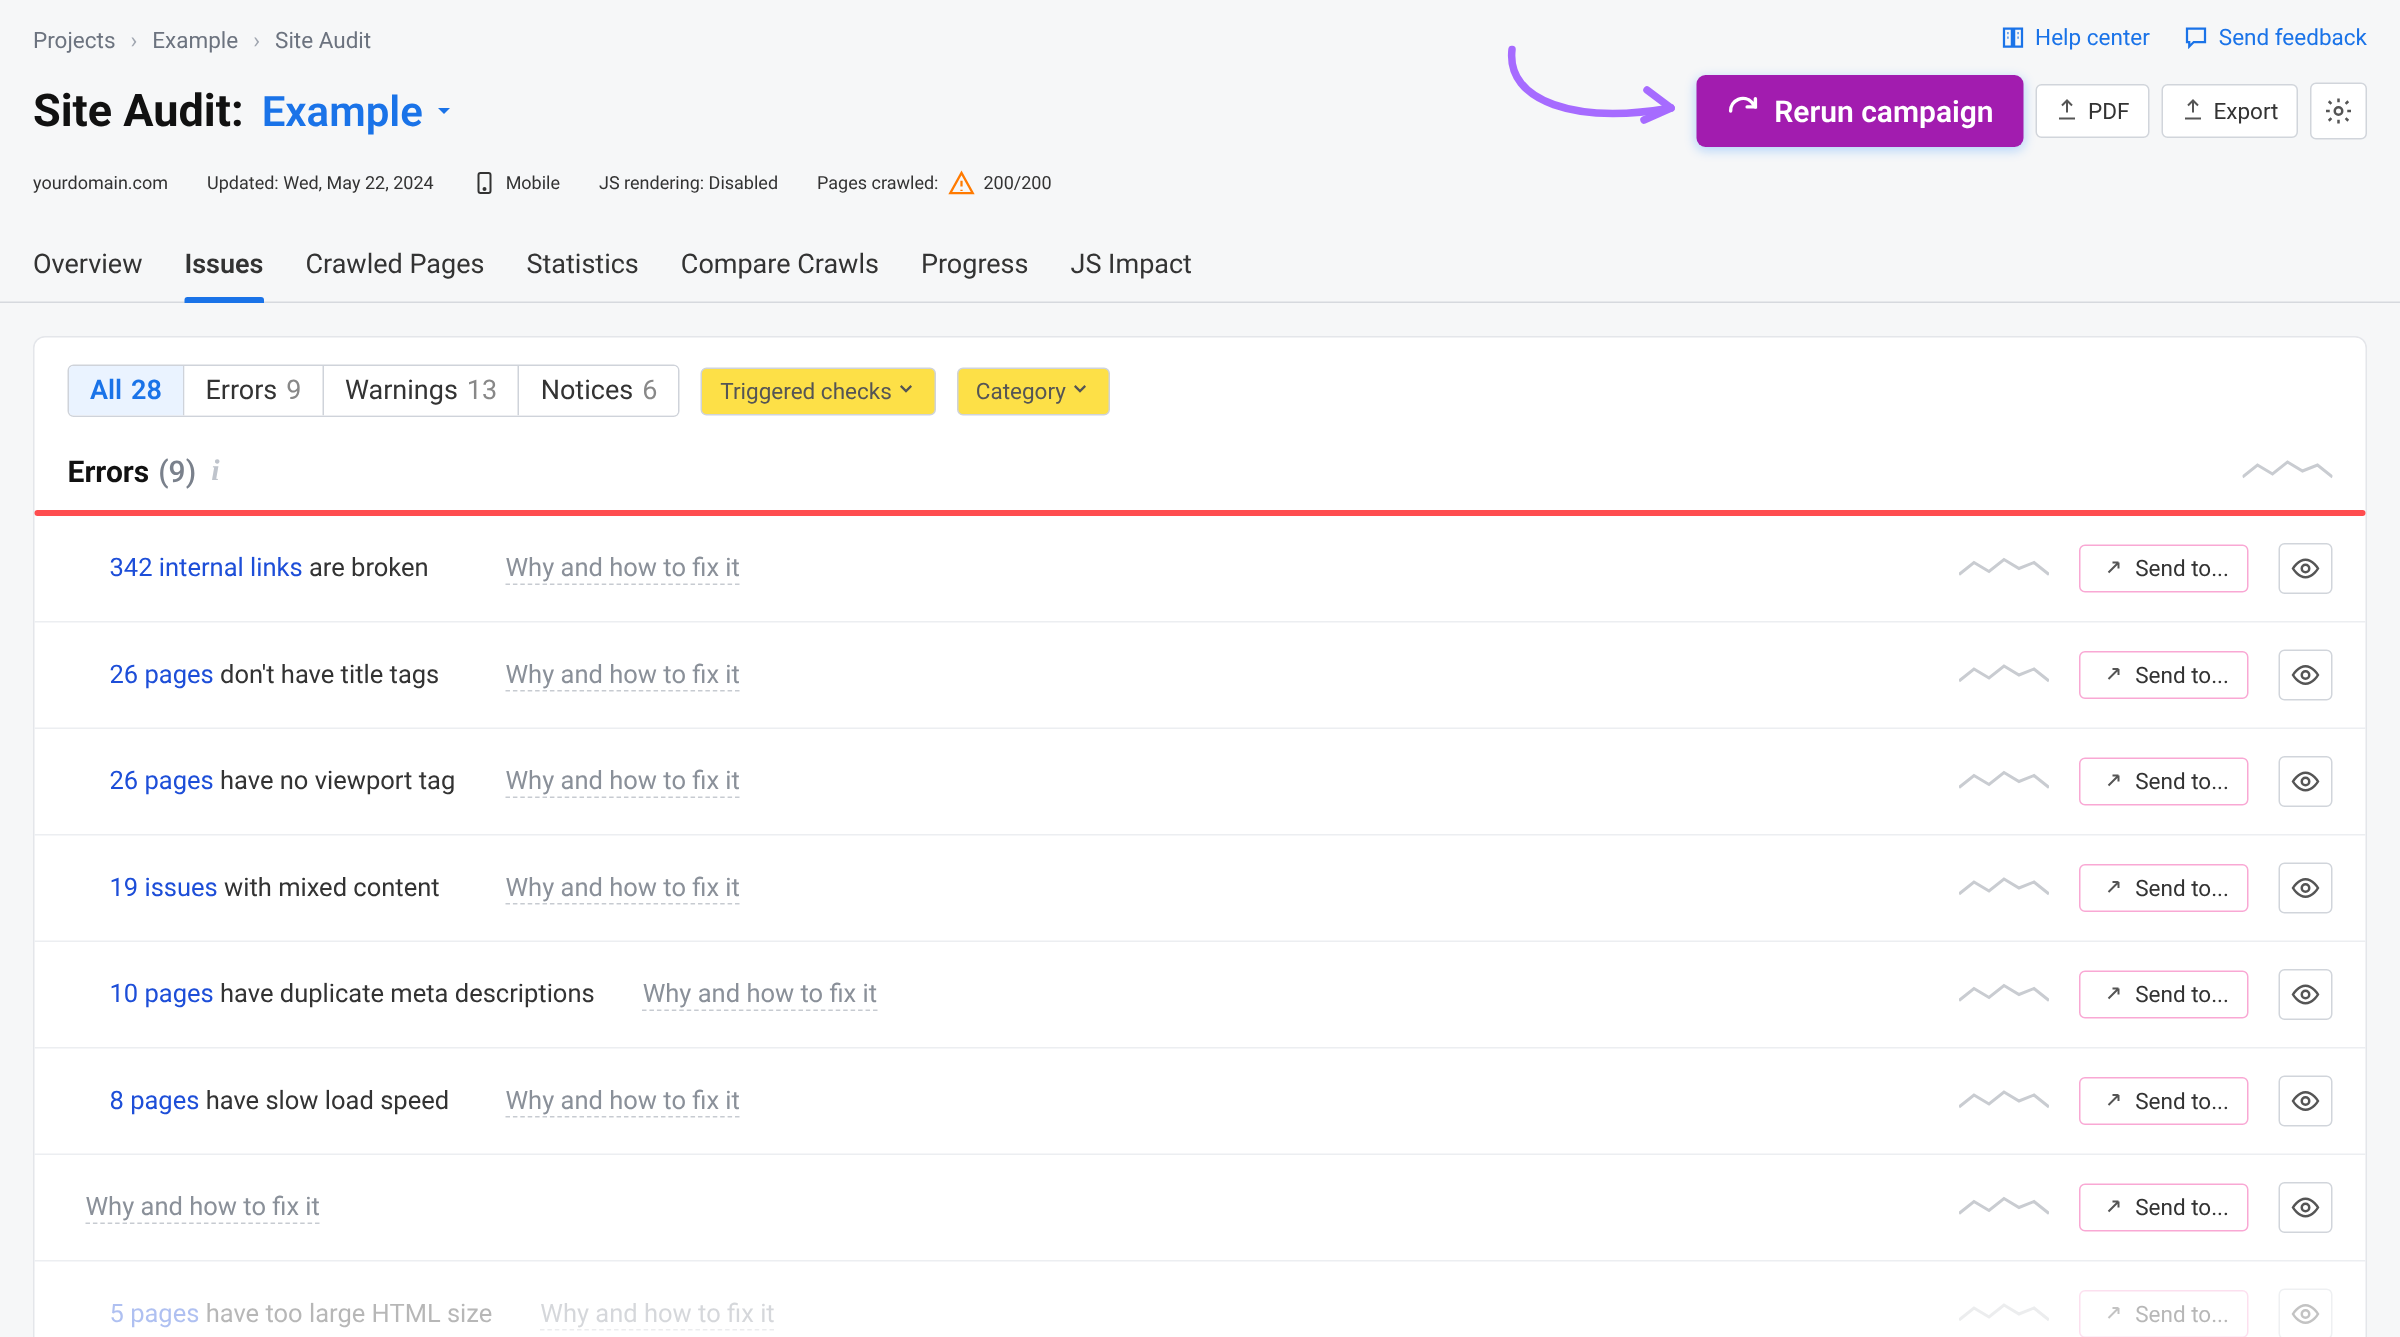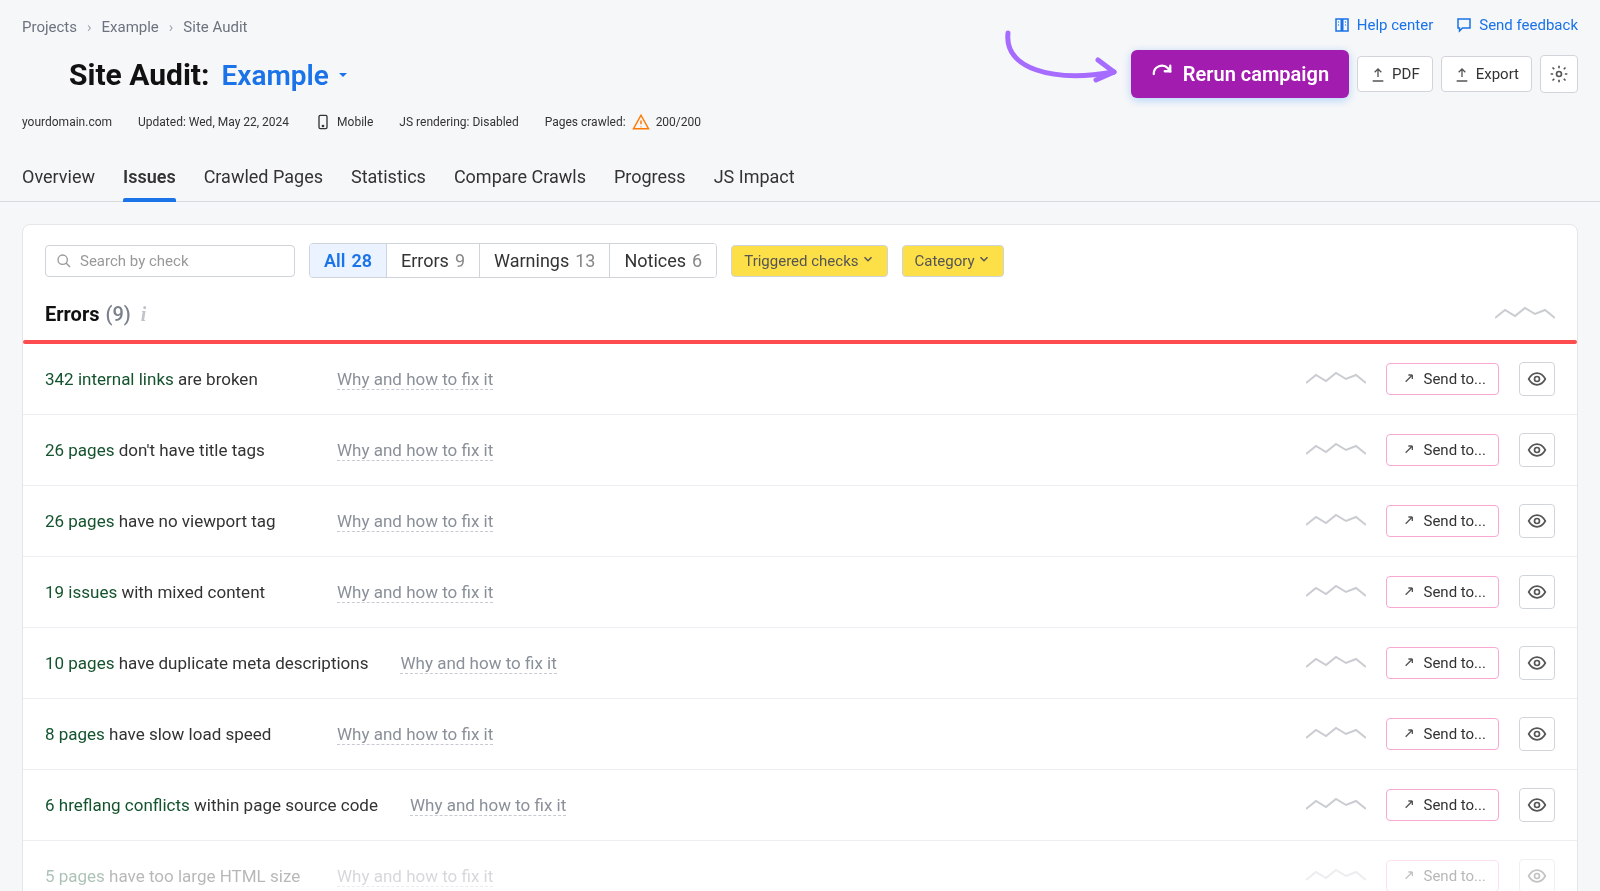--- a/index.html
+++ b/index.html
@@ -5,31 +5,31 @@
   * { box-sizing: border-box; margin: 0; padding: 0; font-family: -apple-system, BlinkMacSystemFont, "Segoe UI", Roboto, Helvetica, Arial, sans-serif; }
   body { background: #f6f7f8; color: #333; width: 1600px; font-size: 15px; }
 
   .header-area { padding: 18px 22px 0 22px; }
   .breadcrumb { display: flex; align-items: center; gap: 10px; font-size: 15px; color: #6c737f; margin-bottom: 14px; }
   .breadcrumb-item { color: #6c737f; }
   .breadcrumb-sep { color: #a0a6b0; }
 
   .title-row { display: flex; align-items: center; justify-content: space-between; margin-bottom: 14px; }
   .title-left { display: flex; align-items: baseline; gap: 12px; }
-  .page-title { font-size: 30px; font-weight: 700; color: #111; margin-left: 47px; }
+  .page-title { font-size: 30px; font-weight: 700; color: #111; }
   .project-selector { display: flex; align-items: center; gap: 6px; font-size: 28px; font-weight: 600; color: #1a73e8; cursor: pointer; }
   .project-selector svg { fill: #1a73e8; }
 
   .top-links { display: flex; align-items: center; gap: 22px; position: absolute; right: 22px; top: 16px; }
   .top-link { display: flex; align-items: center; gap: 6px; color: #1a73e8; font-size: 15px; cursor: pointer; }
 
   .title-actions { display: flex; align-items: center; gap: 8px; position: relative; }
   .rerun-btn { display: flex; align-items: center; gap: 10px; background: #a21caf; color: #fff; font-size: 20px; font-weight: 600; border: none; border-radius: 6px; padding: 12px 20px; cursor: pointer; box-shadow: 0 2px 8px rgba(11,123,255,0.3); }
   .rerun-btn svg { stroke: #fff; }
-  .outline-btn { display: flex; align-items: flex-end; gap: 6px; background: #fff; color: #333; font-size: 15px; border: 1px solid #d1d5db; border-radius: 4px; padding: 8px 12px; cursor: pointer; }
+  .outline-btn { display: flex; align-items: flex-start; gap: 6px; background: #fff; color: #333; font-size: 15px; border: 1px solid #d1d5db; border-radius: 4px; padding: 8px 12px; cursor: pointer; }
   .icon-btn { display: flex; align-items: center; justify-content: center; background: #fff; border: 1px solid #d1d5db; border-radius: 4px; width: 38px; height: 38px; cursor: pointer; }
 
   .annotation-arrow { position: absolute; left: -135px; top: -22px; pointer-events: none; }
 
   .meta-row { display: flex; align-items: center; gap: 26px; font-size: 12px; color: #333; margin-bottom: 26px; }
   .meta-item { display: flex; align-items: center; gap: 6px; }
 
   .tabs-row { display: flex; align-items: flex-end; gap: 28px; border-bottom: 1px solid #d6d9de; padding: 0 22px; }
   .tab { font-size: 18px; color: #333; padding: 8px 0 14px 0; cursor: pointer; position: relative; }
   .tab.active { font-weight: 600; }
@@ -55,21 +55,21 @@
   .section-title { font-size: 20px; font-weight: 700; color: #111; display: flex; align-items: center; gap: 6px; }
   .section-title .cnt { color: #7a818c; font-weight: 500; }
   .section-title .info { color: #bfc4cc; font-style: italic; font-family: serif; margin-left: 4px; }
   .spark-header { width: 60px; height: 20px; stroke: #c9ccd1; fill: none; stroke-width: 2; }
 
   .red-divider { height: 4px; background: #ff4d4f; border-radius: 2px; margin: 0 0; }
 
   .issue-row { display: flex; align-items: center; padding: 18px 22px; border-bottom: 1px solid #eceef1; gap: 20px; font-size: 17px; }
   .issue-row.faded { opacity: 0.35; }
   .issue-text { flex: 0 0 auto; min-width: 260px; }
-  .issue-link { color: #14532d; }
+  .issue-link { color: #1d4ed8; margin-left: 28px; }
   .why-link { color: #8a9099; border-bottom: 1px dashed #c7cbd1; cursor: pointer; margin-left: 12px; }
   .row-spacer { flex: 1; }
   .spark-row { width: 60px; height: 20px; stroke: #c9ccd1; fill: none; stroke-width: 2; }
   .sendto-btn { display: flex; align-items: center; gap: 8px; border: 1px solid #f9a8d4; border-radius: 4px; padding: 6px 12px; font-size: 15px; color: #333; background: #fff; cursor: pointer; }
   .eye-btn { display: flex; align-items: center; justify-content: center; border: 1px solid #d1d5db; border-radius: 4px; width: 36px; height: 34px; cursor: pointer; background: #fff; }
 </style>
 </head>
 <body>
 
 <div class="header-area">
@@ -169,27 +169,20 @@
   <div class="tab">Crawled Pages</div>
   <div class="tab">Statistics</div>
   <div class="tab">Compare Crawls</div>
   <div class="tab">Progress</div>
   <div class="tab">JS Impact</div>
 </div>
 
 <div class="panel">
 
   <div class="filters-row">
-    <div class="search-box">
-      <svg width="16" height="16" viewBox="0 0 24 24" fill="none" stroke="#999" stroke-width="2">
-          <circle cx="10" cy="10" r="7"></circle>
-          <path d="M21 21l-6-6"></path>
-        </svg>
-      <input placeholder="Search by check" style="">
-    </div>
 
     <div class="segmented">
       <div class="seg active">
         <span>All</span>
         <span class="count">28</span>
       </div>
       <div class="seg">
         <span>Errors</span>
         <span class="count">9</span>
       </div>
@@ -346,21 +339,20 @@
           <span>Send to...</span>
         </button>
         <button class="eye-btn">
           <svg width="20" height="20" viewBox="0 0 24 24" fill="none" stroke="#555" stroke-width="2">
             <path d="M2 12s4-7 10-7 10 7 10 7-4 7-10 7-10-7-10-7z"></path>
             <circle cx="12" cy="12" r="3"></circle>
           </svg>
         </button>
       </div>
       <div class="issue-row">
-        <span class="issue-text"><span class="issue-link">6 hreflang conflicts</span><span> within page source code</span></span>
         <span class="why-link">Why and how to fix it</span>
         <span class="row-spacer"></span>
         <svg class="spark-row" viewBox="0 0 60 20">
           <polyline points="0,14 10,6 20,12 30,4 40,10 50,6 60,14"></polyline>
         </svg>
         <button class="sendto-btn">
           <svg width="16" height="16" viewBox="0 0 24 24" fill="none" stroke="#555" stroke-width="2">
             <path d="M14 6l6 0M20 6l0 6M20 6L10 16"></path>
           </svg>
           <span>Send to...</span>

